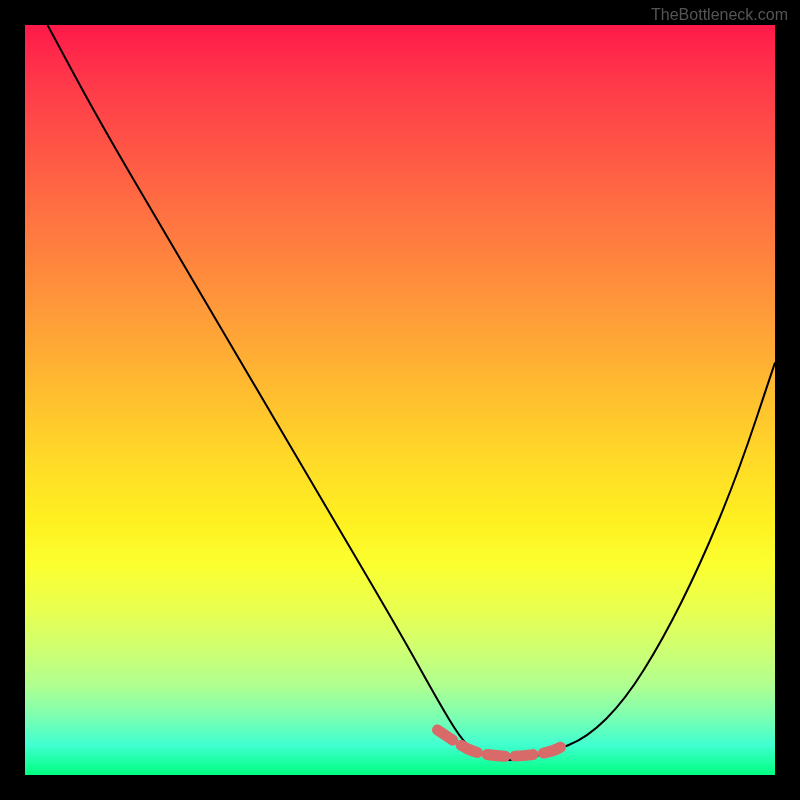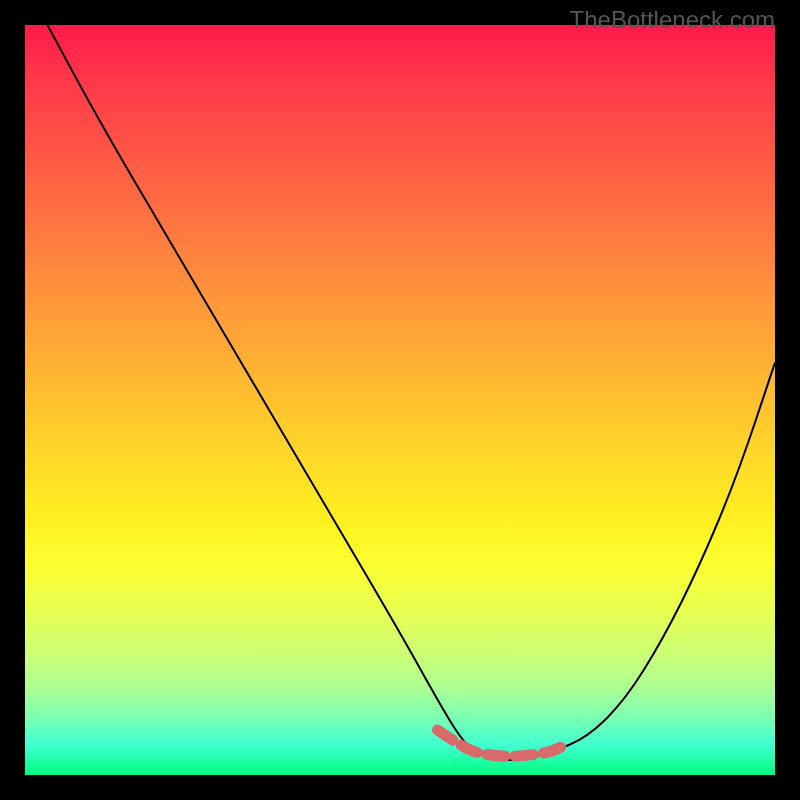--- a/index.html
+++ b/index.html
@@ -7,23 +7,23 @@
     padding: 0;
     width: 800px;
     height: 800px;
     background: #000;
     font-family: Arial, sans-serif;
     position: relative;
   }
   .watermark {
     position: absolute;
     top: 6px;
-    right: 25px;
+    right: 12px;
     color: #555;
-    font-size: 24px;
+    font-size: 16px;
     z-index: 10;
   }
   .plot-area {
     position: absolute;
     left: 25px;
     top: 25px;
     width: 750px;
     height: 750px;
     overflow: hidden;
   }

